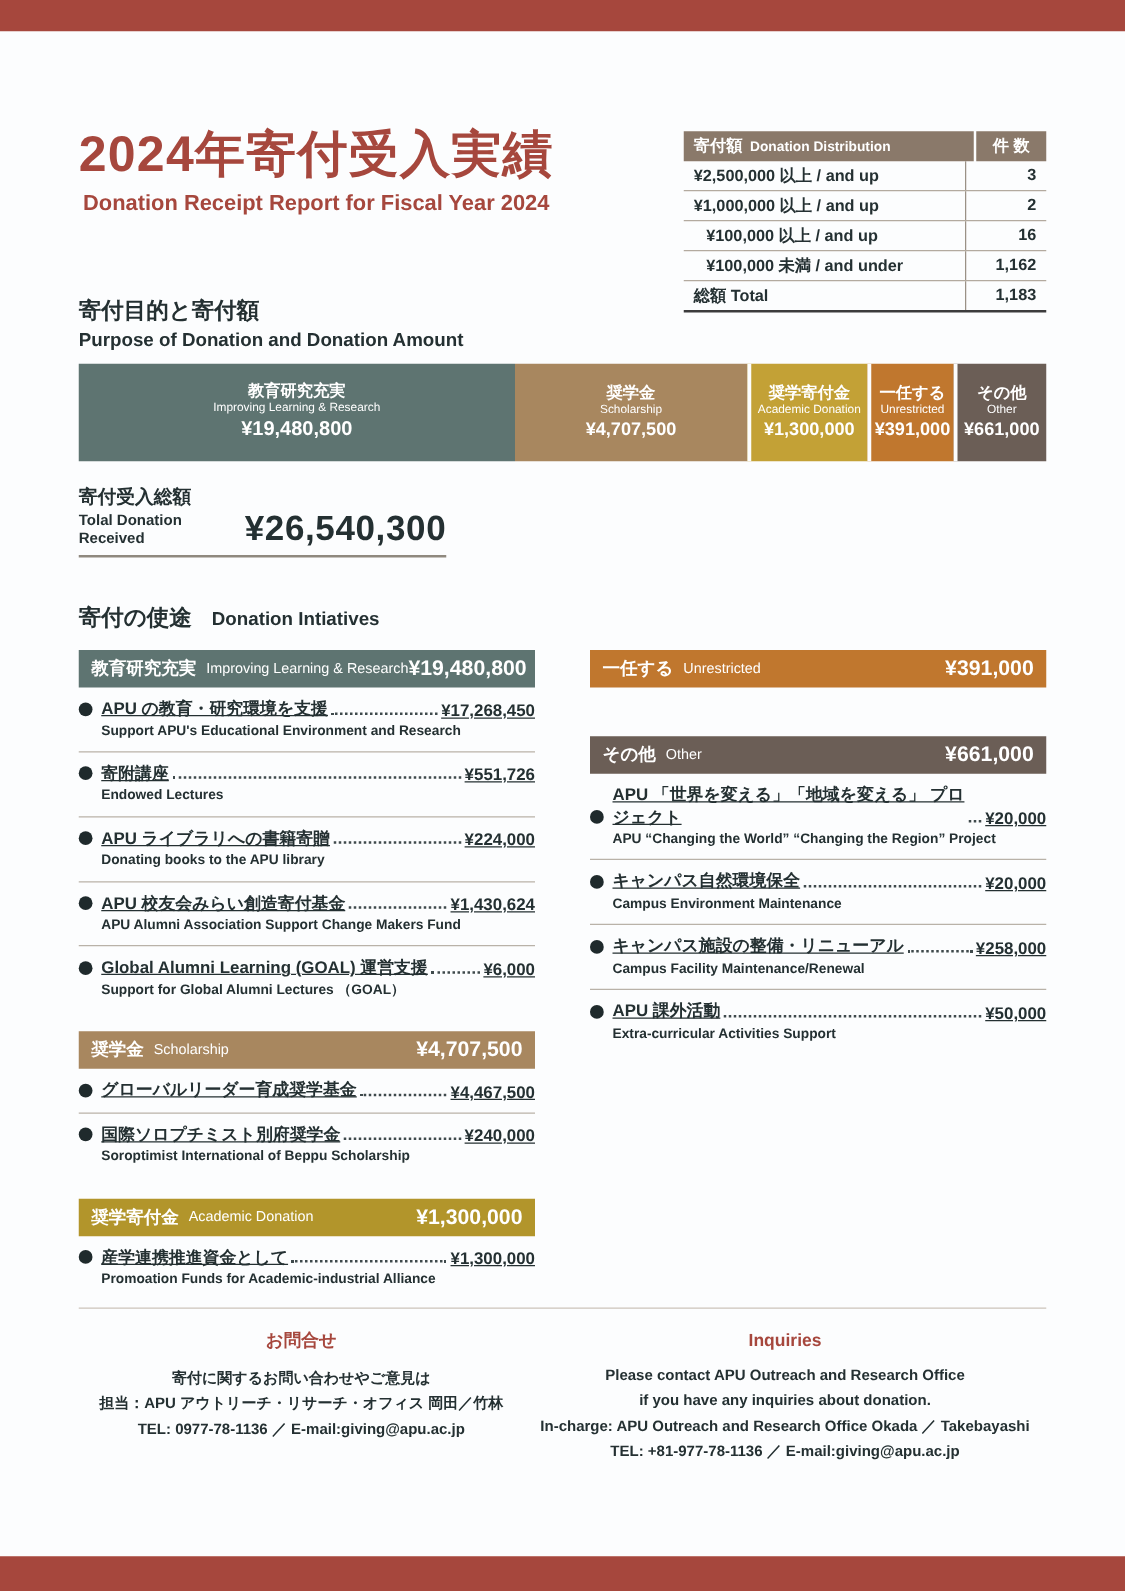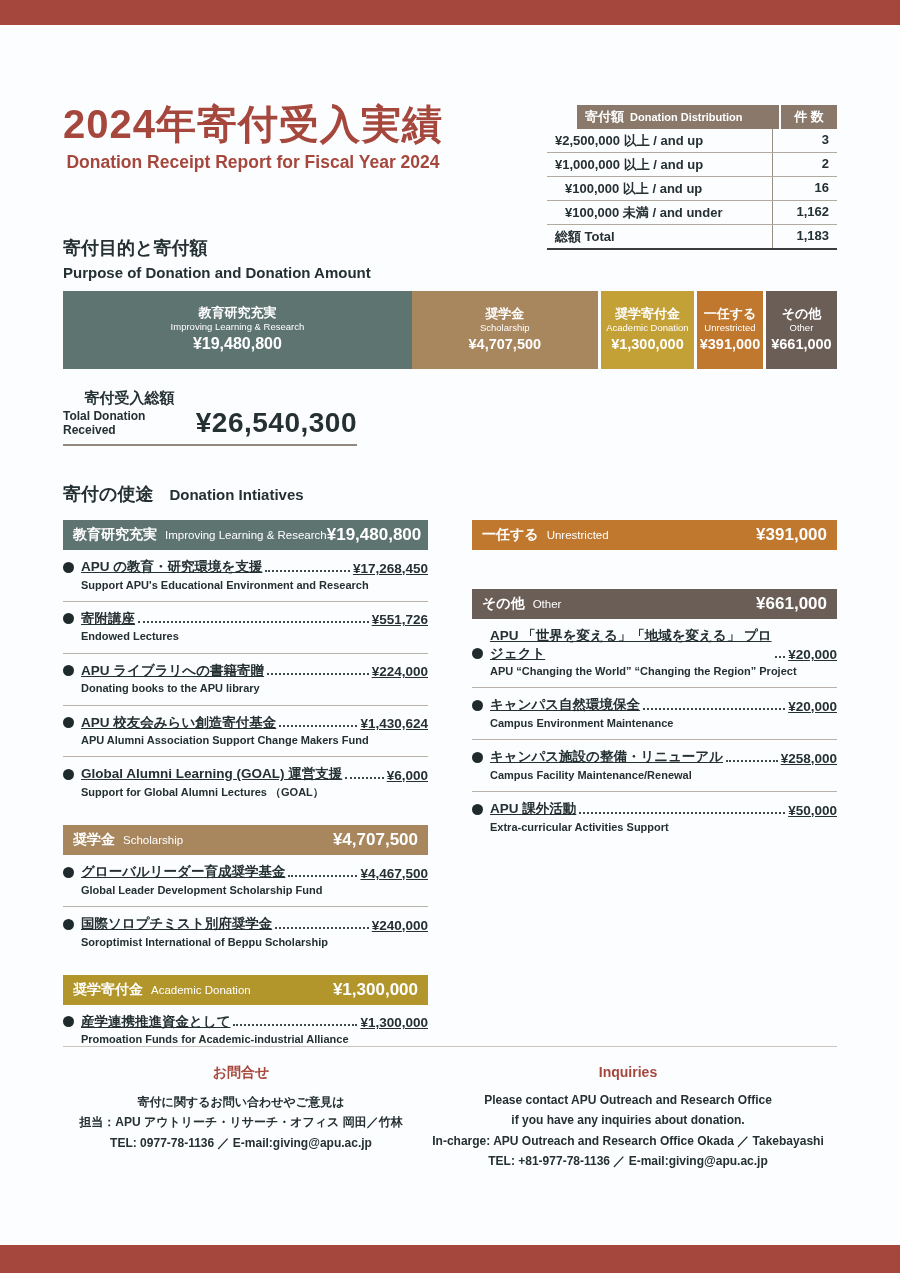--- a/index.html
+++ b/index.html
@@ -11,21 +11,21 @@
   .content{position:absolute;left:63px;top:25px;width:774px;}
 
   
   .header-row{display:flex;justify-content:space-between;align-items:flex-start;margin-top:78px;}
   .title-jp{font-size:40px;font-weight:800;line-height:1.05;letter-spacing:1px;}
   .title-en{font-size:17.5px;font-weight:700;margin-top:7px;}
 
   .dist-table{width:290px;margin-top:2px;font-size:13px;}
   .t-head{display:flex;gap:2px;}
   .t-head .th{color:#fff;font-weight:700;padding:3px 8px;display:flex;align-items:baseline;}
-  .th-label{flex:1;margin-left:30px;}
+  .th-label{flex:1;}
   .th-label .th-en{font-size:11px;margin-left:6px;font-weight:700;}
   .th-count{width:56px;justify-content:center;padding:3px 0 !important;}
   .t-row{display:flex;border-bottom:1px solid #b3aa9f;font-weight:700;}
   .t-row .t-label{flex:1;padding:2.5px 8px;border-right:1px solid #9a9186;}
   .t-row.indent .t-label{padding-left:18px;}
   .t-row .t-count{width:56px;text-align:right;padding:2.5px 8px 2.5px 0;}
   .t-row.total{border-bottom:2px solid #3c3c3c;}
 
   
   .p-head-jp{font-size:18px;font-weight:800;margin-top:-14px;}
@@ -34,21 +34,21 @@
   .seg{display:flex;flex-direction:column;justify-content:center;align-items:center;color:#fff;text-align:center;overflow:hidden;}
   .seg-jp{font-size:13px;font-weight:800;line-height:1.25;white-space:nowrap;}
   .seg-en{font-size:9.5px;line-height:1.35;white-space:nowrap;}
   .seg-amt{font-size:14.5px;font-weight:800;line-height:1.3;white-space:nowrap;}
   div.seg:first-of-type .seg-amt{font-size:16px;}
   .seg.gap{border-left:3px solid #fcfdfe;}
 
   
   .total-block{display:flex;align-items:flex-end;width:294px;margin-top:20px;
                border-bottom:2px solid #8f897f;padding-bottom:7px;}
-  .total-jp{font-size:15px;font-weight:800;line-height:1.2;text-align:center;}
+  .total-jp{font-size:15px;font-weight:800;line-height:1.2;}
   .total-en{font-size:12px;font-weight:700;margin-top:2px;}
   .total-amt{margin-left:auto;font-size:28px;font-weight:800;letter-spacing:.5px;line-height:1;}
 
   
   .init-head{margin-top:36px;display:flex;align-items:baseline;}
   .init-head-jp{font-size:18px;font-weight:800;}
   .init-head-en{font-size:15px;font-weight:700;margin-left:16px;}
   .columns{display:flex;gap:44px;margin-top:14px;}
   .col{width:365px;}
   .use-section{margin-bottom:17px;}
@@ -249,21 +249,20 @@
           </div>
           <div>
 
               <div class="use-item">
                 <div class="item-row">
                   <span class="bullet"></span>
                   <span class="item-jp">グローバルリーダー育成奨学基金</span>
                   <span class="leader"></span>
                   <span class="item-amt">¥4,467,500</span>
                 </div>
-                <div class="item-en">Global Leader Development Scholarship Fund</div>
               </div>
 
               <div class="use-item">
                 <div class="item-row">
                   <span class="bullet"></span>
                   <span class="item-jp">国際ソロプチミスト別府奨学金</span>
                   <span class="leader"></span>
                   <span class="item-amt">¥240,000</span>
                 </div>
                 <div class="item-en">Soroptimist International of Beppu Scholarship</div>

